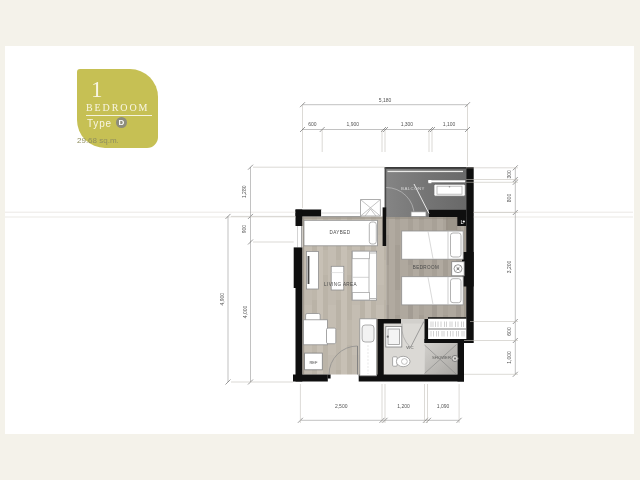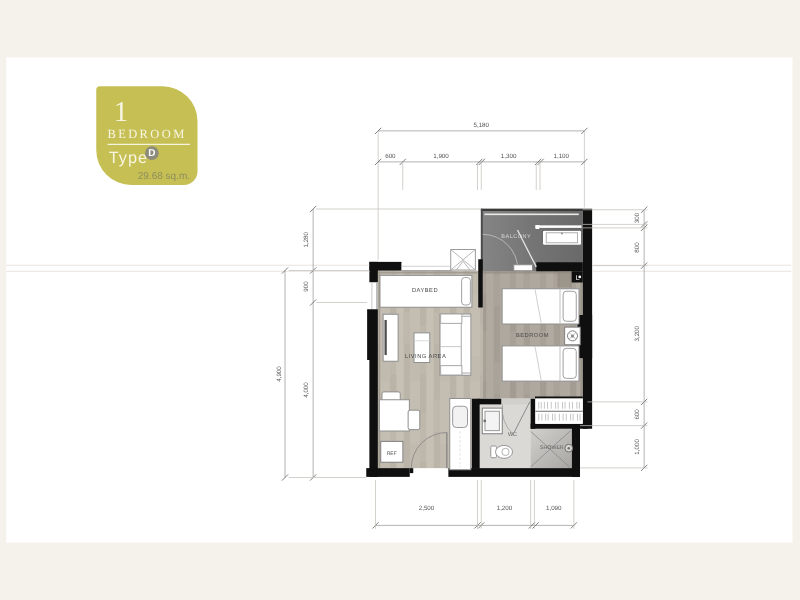--- a/index.html
+++ b/index.html
@@ -2,23 +2,23 @@
 <html><head>
 <meta charset="utf-8">
 <style>
   html,body{margin:0;padding:0;}
   body{width:640px;height:480px;background:#f4f2ea;font-family:"Liberation Sans",sans-serif;position:relative;overflow:hidden;}
   .card{position:absolute;left:5px;top:46px;width:629px;height:388px;background:#ffffff;}
   .badge{position:absolute;left:77px;top:69px;width:81px;height:79px;background:#c6c054;border-radius:3px 28px 11px 28px;z-index:5;}
   .b1{position:absolute;left:14px;top:9px;font-family:"Liberation Serif",serif;font-size:23px;font-weight:400;color:#f8f5e3;line-height:1;}
   .bed{position:absolute;left:9px;top:33px;font-size:10px;letter-spacing:1.9px;color:#f8f5e3;font-family:"Liberation Serif",serif;}
   .bline{position:absolute;left:9px;top:45.5px;width:66px;height:1px;background:rgba(255,255,255,0.8);}
-  .btype{position:absolute;left:10px;top:49px;font-size:13px;color:#f8f5e3;letter-spacing:0.8px;}
+  .btype{position:absolute;left:10px;top:49px;font-size:10px;color:#f8f5e3;letter-spacing:0.8px;}
   .bcirc{position:absolute;left:39px;top:48px;width:11px;height:11px;border-radius:50%;background:#8d8c7c;color:#fff;font-size:8px;font-weight:bold;text-align:center;line-height:11px;}
-  .bsqm{position:absolute;left:0;top:66.5px;width:75px;text-align:right;font-size:8px;color:#8f8d5e;}
+  .bsqm{position:absolute;left:0;top:66.5px;width:75px;font-size:8px;color:#8f8d5e;}
   svg{position:absolute;left:0;top:0;}
 </style>
 </head>
 <body>
 
 <div class="card"></div>
 
 <div class="badge">
 
   <div class="b1">1</div>

